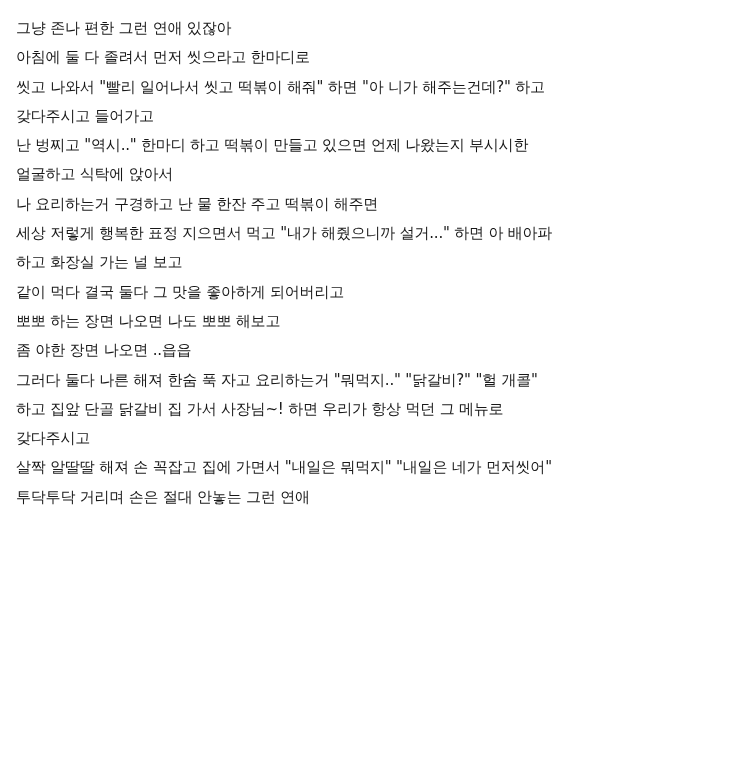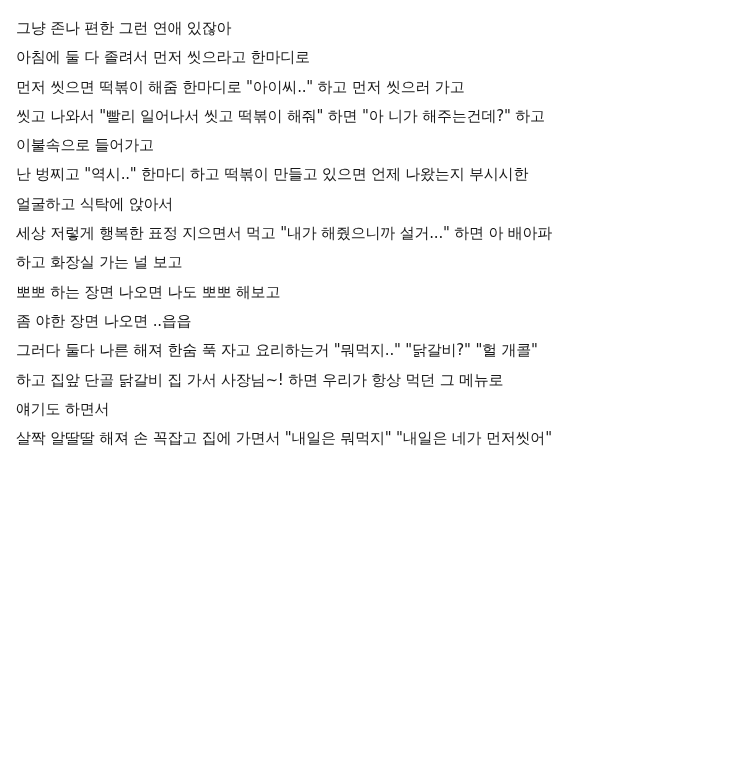--- a/index.html
+++ b/index.html
@@ -34,27 +34,29 @@
     color: #181818;
   }
 </style>
 </head>
 <body>
 
 <div id="page">
   <div class="text-block">
     <span class="line">그냥 존나 편한 그런 연애 있잖아</span>
     <span class="line">아침에 둘 다 졸려서 먼저 씻으라고 한마디로</span>
-    <span class="line">먼저 씻으면 떡볶이 해줌 한마디로 "아이씨.." 하고 먼저 씻으러 가고</span>
     <span class="line">씻고 나와서 "빨리 일어나서 씻고 떡볶이 해줘" 하면 "아 니가 해주는건데?" 하고</span>
-    <span class="line">이불속으로 들어가고</span>
+    <span class="line">갖다주시고 들어가고</span>
     <span class="line">난 벙찌고 "역시.." 한마디 하고 떡볶이 만들고 있으면 언제 나왔는지 부시시한</span>
     <span class="line">얼굴하고 식탁에 앉아서</span>
+    <span class="line">나 요리하는거 구경하고 난 물 한잔 주고 떡볶이 해주면</span>
     <span class="line">세상 저렇게 행복한 표정 지으면서 먹고 "내가 해줬으니까 설거..." 하면 아 배아파</span>
     <span class="line">하고 화장실 가는 널 보고</span>
+    <span class="line">같이 먹다 결국 둘다 그 맛을 좋아하게 되어버리고</span>
     <span class="line">뽀뽀 하는 장면 나오면 나도 뽀뽀 해보고</span>
     <span class="line">좀 야한 장면 나오면 ..읍읍</span>
     <span class="line">그러다 둘다 나른 해져 한숨 푹 자고 요리하는거 "뭐먹지.." "닭갈비?" "헐 개콜"</span>
     <span class="line">하고 집앞 단골 닭갈비 집 가서 사장님~! 하면 우리가 항상 먹던 그 메뉴로</span>
-    <span class="line">얘기도 하면서</span>
+    <span class="line">갖다주시고</span>
     <span class="line">살짝 알딸딸 해져 손 꼭잡고 집에 가면서 "내일은 뭐먹지" "내일은 네가 먼저씻어"</span>
+    <span class="line">투닥투닥 거리며 손은 절대 안놓는 그런 연애</span>
   </div>
 </div>
 
 </body></html>

